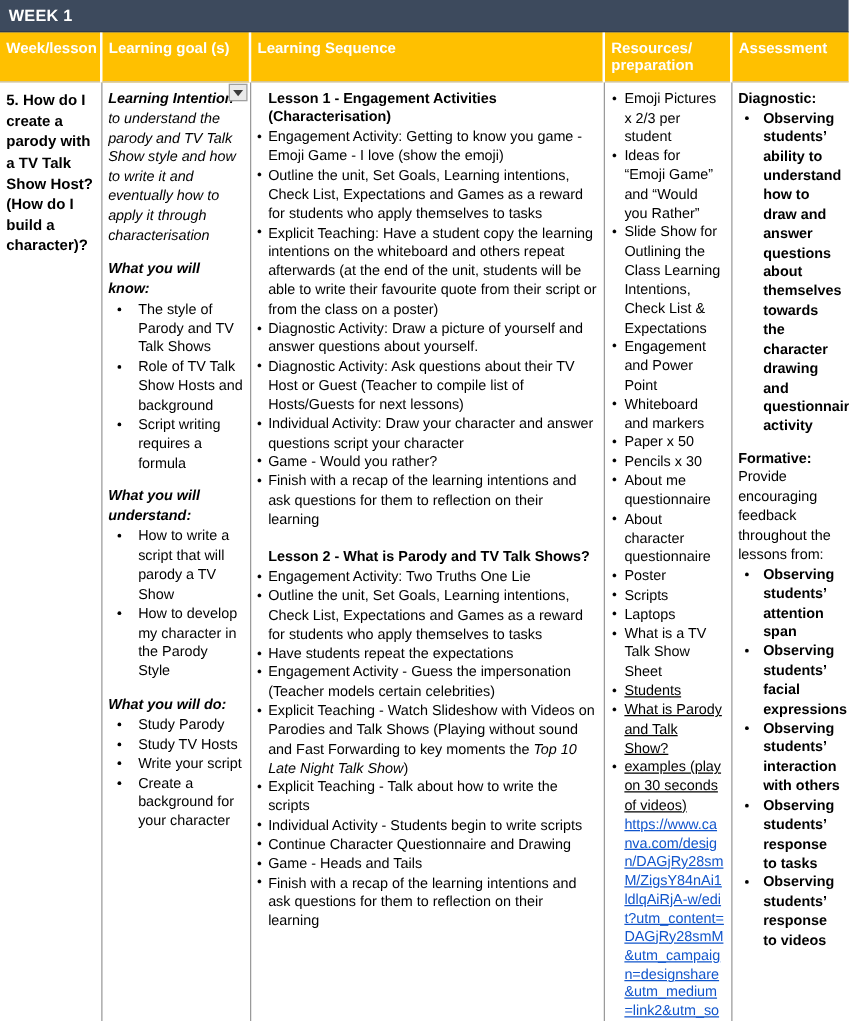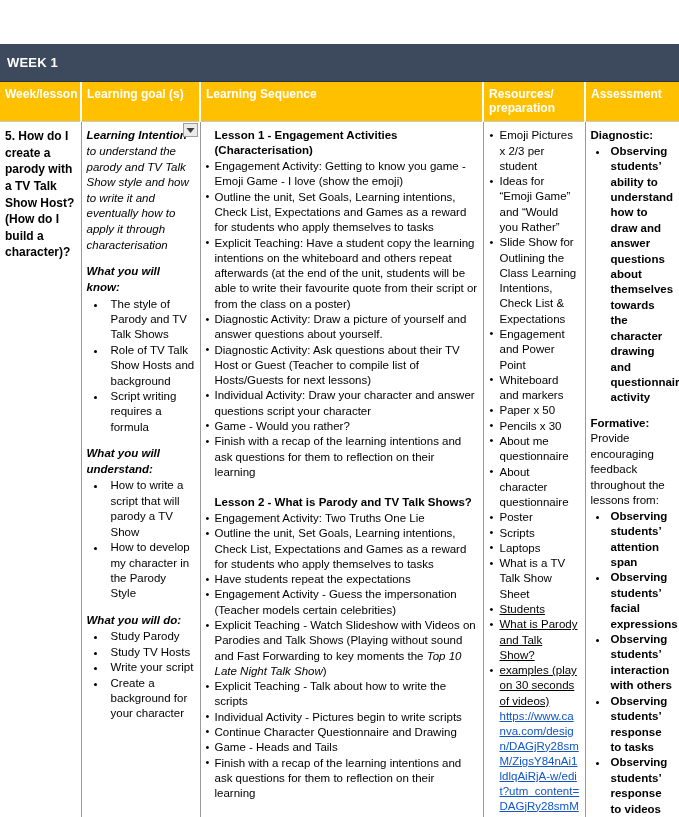--- a/index.html
+++ b/index.html
@@ -4,27 +4,26 @@
 <style>
   * { box-sizing: border-box; }
   html, body {
     margin: 0; padding: 0;
     background: #ffffff;
     font-family: "Liberation Sans", sans-serif;
   }
   body { width: 679px; height: 817px; overflow: hidden; }
 
   .week-banner {
-    height: 38px;
+    height: 26px;
     background: #3d4a5d;
     display: flex;
     align-items: center;
     padding-left: 7px;
     border-bottom: 1px solid #2b3543;
-    margin-top: 44px;
   }
   .week-banner-label {
     color: #ffffff;
     font-size: 13px;
     font-weight: bold;
     letter-spacing: 0.2px;
   }
 
   table.plan {
     width: 679px;
@@ -230,21 +229,21 @@
         <div class="lesson-gap"></div>
 
         <span class="lesson-title">Lesson 2 - What is Parody and TV Talk Shows?</span>
         <ul class="tight">
           <li>Engagement Activity: Two Truths One Lie</li>
           <li>Outline the unit, Set Goals, Learning intentions, Check List, Expectations and Games as a reward for students who apply themselves to tasks</li>
           <li>Have students repeat the expectations</li>
           <li>Engagement Activity - Guess the impersonation (Teacher models certain celebrities)</li>
           <li><span>Explicit Teaching - Watch Slideshow with Videos on Parodies and Talk Shows (Playing without sound and Fast Forwarding to key moments the </span><span class="ital">Top 10 Late Night Talk Show</span><span>)</span></li>
           <li>Explicit Teaching - Talk about how to write the scripts</li>
-          <li>Individual Activity - Pictures begin to write scripts</li>
+          <li>Individual Activity - Students begin to write scripts</li>
           <li>Continue Character Questionnaire and Drawing</li>
           <li>Game - Heads and Tails</li>
           <li>Finish with a recap of the learning intentions and ask questions for them to reflection on their learning</li>
         </ul>
       </td>
 
       <td>
         <ul class="res">
           <li>Emoji Pictures x 2/3 per student</li>
           <li>Ideas for “Emoji Game” and “Would you Rather”</li>

